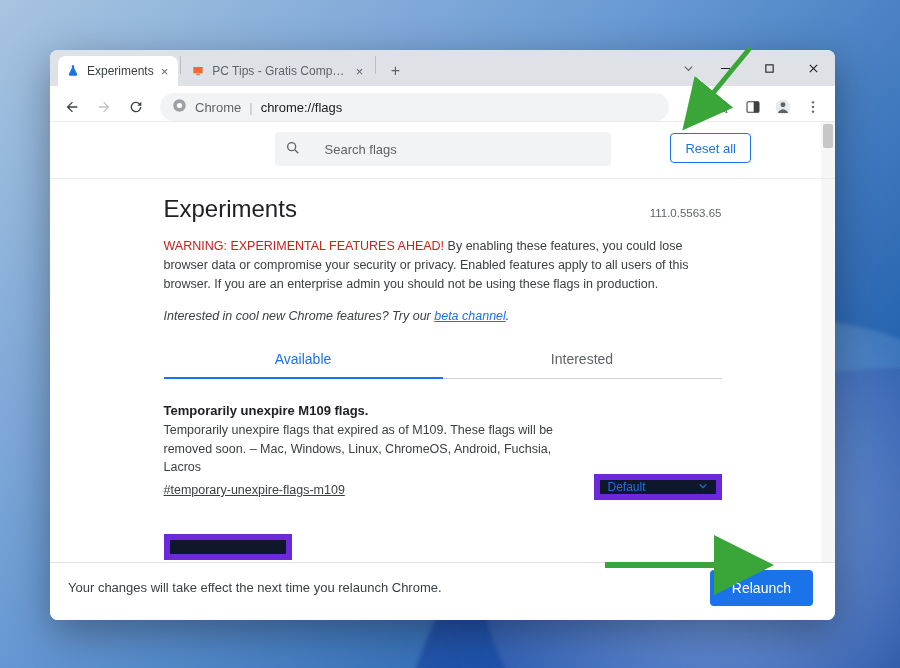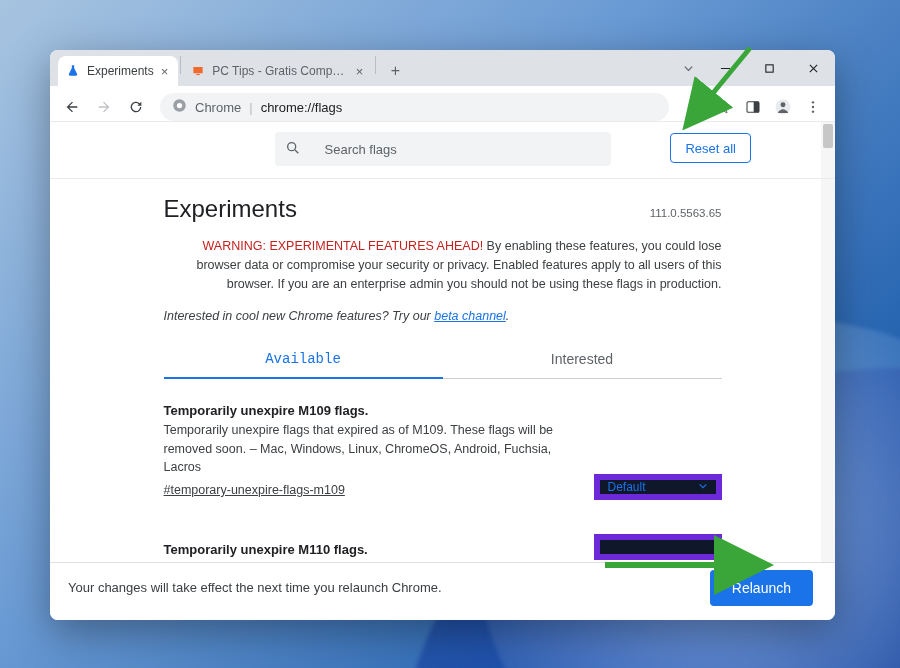--- a/index.html
+++ b/index.html
@@ -130,33 +130,33 @@
     border-radius:4px; font-size:13px; cursor:pointer;
   }
 
   .flags-inner {
     width: 558px; margin: 0 auto; padding-top:16px;
     color:#202124;
   }
   .page-title { font-size:24px; font-weight:400; display:flex; justify-content:space-between; align-items:baseline; }
   .version { font-size:11.5px; color:#5f6368; }
   .warning-block {
-    font-size:12.5px; color:#3c4043; line-height:1.5; margin-top:14px;text-align:right;
+    font-size:12.5px; color:#3c4043; line-height:1.5; margin-top:14px;
   }
   .warn-red { color:#c5221f; }
   .beta-block { font-size:12.5px; color:#3c4043; margin-top:16px;font-style:italic; }
   .beta-block a { color:#1a73e8; text-decoration:underline; }
 
   .tabs-row { display:flex; margin-top:18px; }
   .ftab {
     flex:1; text-align:center; padding:10px 0; font-size:14px; color:#5f6368;
     border-bottom:1px solid #d0d0d0; cursor:pointer;
   }
   .ftab.active {
-    color:#1a73e8; border-bottom:2px solid #1a73e8; font-weight:500;font-family:Liberation Mono, monospace;
+    color:#1a73e8; border-bottom:2px solid #1a73e8; font-weight:500;
   }
 
   .flag-item {
     padding-top:22px;
     display:flex; gap:16px;
     align-items:flex-end;
   }
   .flag-left { flex:1; font-size:12.5px; color:#3c4043; line-height:1.5; }
   .flag-title { font-weight:700; color:#202124; font-size:13px; }
   .flag-hash { color:#3c4043; text-decoration:underline; display:inline-block; margin-top:4px; font-size:12.5px; }
@@ -354,24 +354,20 @@
               <span>Default</span>
               <span>
                 <svg width="10" height="10" viewBox="0 0 12 12">
                     <path d="M2 4l4 4 4-4" stroke="#1a73e8" stroke-width="1.4" fill="none"></path>
                   </svg>
               </span>
             </div>
           </div>
 
           <div class="flag-item">
-            <div class="flag-left">
-              <div class="flag-title">Temporarily unexpire M110 flags.</div>
-
-            </div>
             <div class="flag-select">
               
               
             </div>
           </div>
 
         </div>
       </div>
     </div>
 

